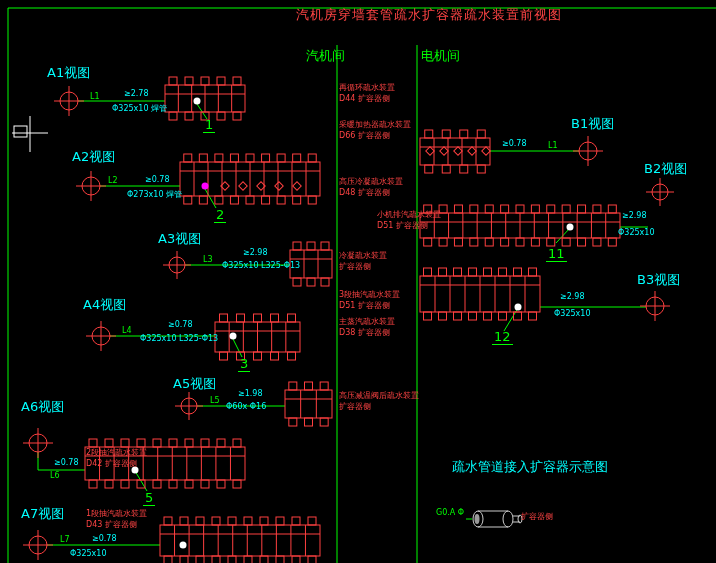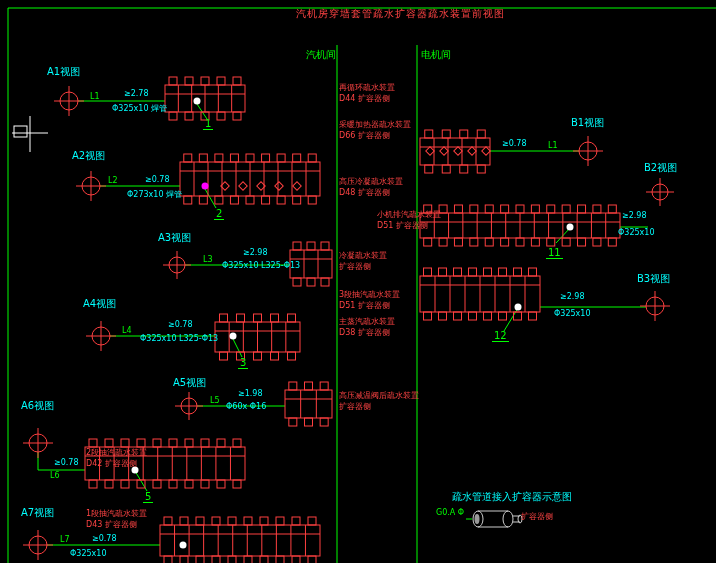--- a/index.html
+++ b/index.html
@@ -4,21 +4,21 @@
 <style>
   html,body{margin:0;padding:0;background:#000;}
   .canvas{position:relative;width:716px;height:563px;background:#000;overflow:hidden;
           font-family:"DejaVu Sans",sans-serif;}
   svg{position:absolute;left:0;top:0;}
   .t{position:absolute;white-space:nowrap;line-height:1.1;}
   .red{color:#ff4444}
   .green{color:#00ff00}
   .cyan{color:#00ffff}
   .s8{font-size:8px}
-  .s9{font-size:10px}
+  .s9{font-size:13px}
   .blk span{display:block;line-height:11px;}
   .num{border-bottom:1px solid #00ff00;padding:0 2px;}
 </style>
 </head>
 <body>
 
 <div class="canvas">
 
   <svg id="cad-svg" width="716" height="563" viewBox="0 0 716 563">
       <g>
@@ -466,17 +466,17 @@
     <span>D43 扩容器侧</span>
   </div>
 
   <div class="t green s9 num" style="left:203px;top:118px">1</div>
   <div class="t green s9 num" style="left:214px;top:208px">2</div>
   <div class="t green s9 num" style="left:238px;top:357px">3</div>
   <div class="t green s9 num" style="left:143px;top:491px">5</div>
   <div class="t green s9 num" style="left:546px;top:247px">11</div>
   <div class="t green s9 num" style="left:492px;top:330px">12</div>
 
-  <div class="t cyan s9" style="left:452px;top:491px">疏水管道接入扩容器示意图</div>
+  <div class="t cyan s9" style="left:452px;top:460px">疏水管道接入扩容器示意图</div>
   <div class="t green s8" style="left:436px;top:509px">G0.A Φ</div>
   <div class="t red s8" style="left:521px;top:513px">扩容器侧</div>
 
 </div>
 
 </body></html>

